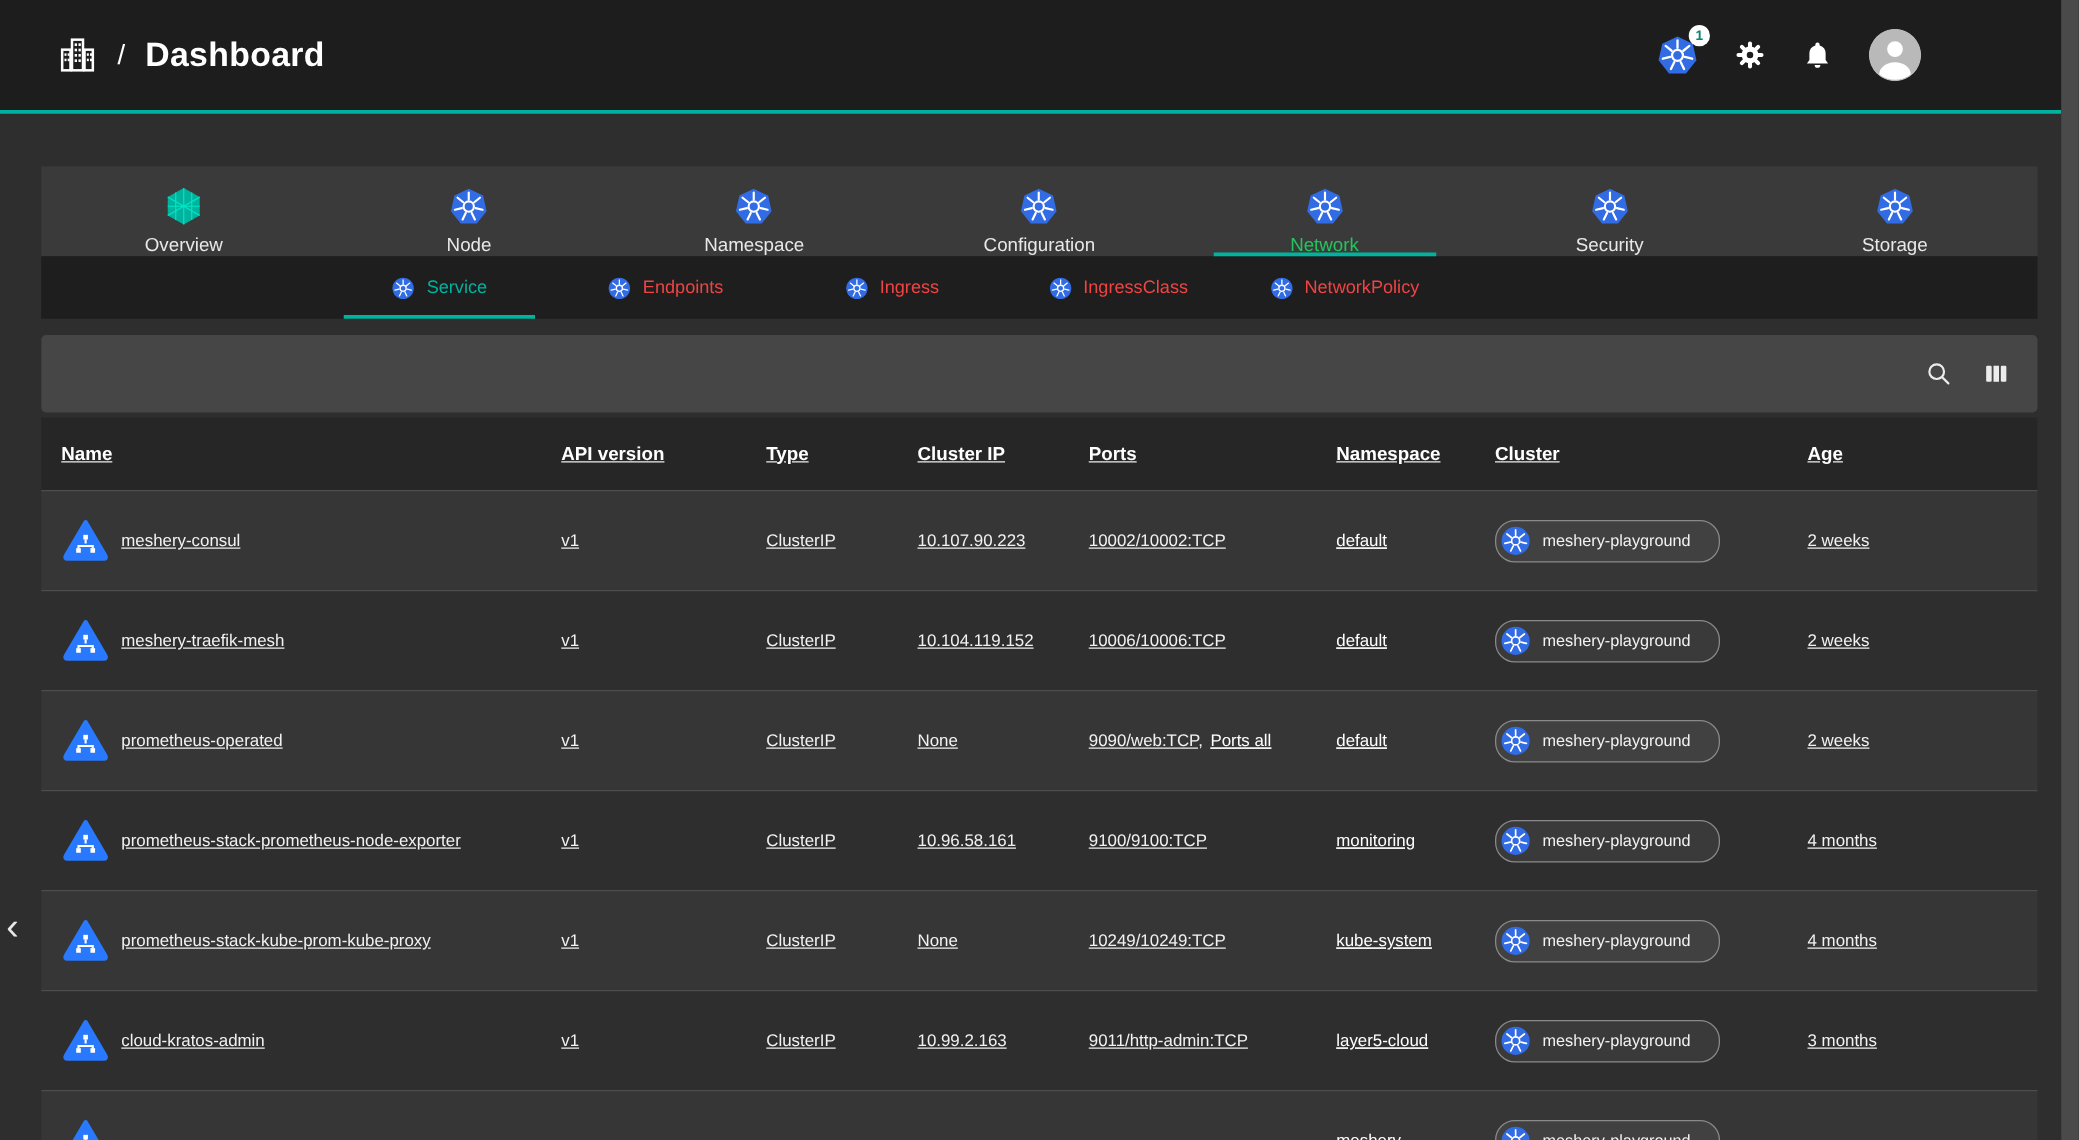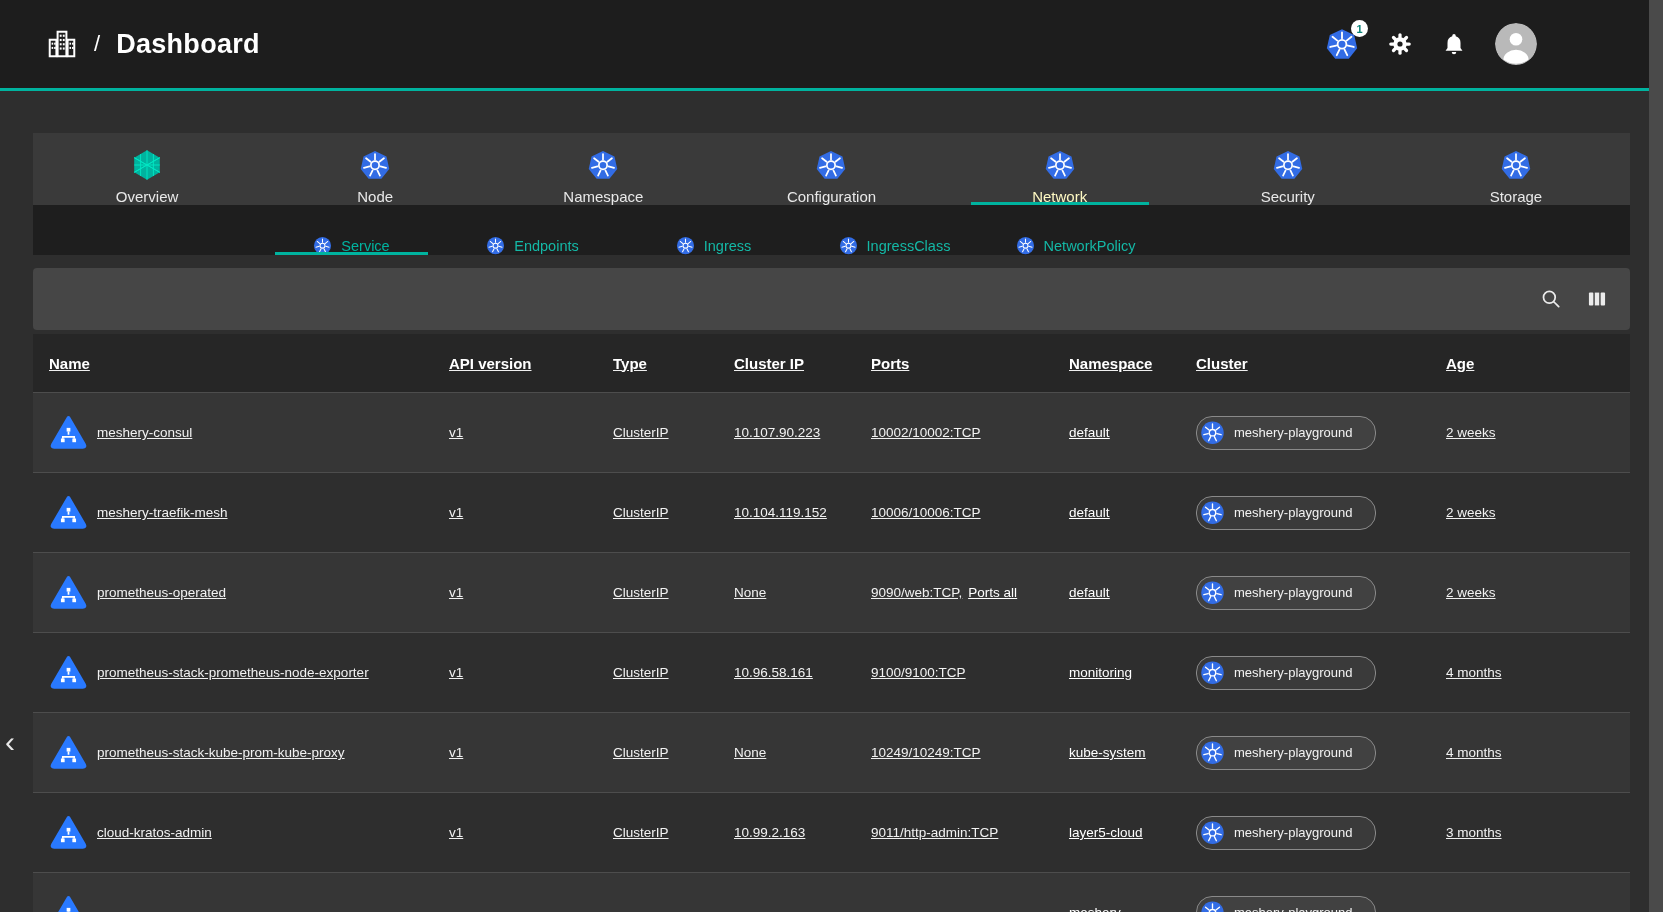--- a/index.html
+++ b/index.html
@@ -24,29 +24,29 @@
   .avatar { width:42px; height:42px; border-radius:50%; overflow:hidden; cursor:pointer; }
   .green-divider { position:absolute; left:0; top:88px; width:1649px; height:3px; background:#00B39F; }
 
   
   .tabs-card { position:absolute; left:33px; top:133px; width:1597px; }
   .main-tabs { display:flex; height:72px; background:#3a3a3a; }
   .main-tab { flex:1; position:relative; display:flex; flex-direction:column; align-items:center;
     justify-content:flex-end; gap:7px; cursor:pointer; padding-top:4px; }
   .main-tab .tab-icon { width:32px; height:32px; }
   .main-tab-label { font-size:15px; color:#e8e8e8; }
-  .main-tab.active .main-tab-label { color:#fef9c3; }
+  .main-tab.active .main-tab-label { color:#22c55e; }
   .main-tab.active::after { content:""; position:absolute; bottom:0; left:11%; width:78%;
     height:3px; background:#00B39F; }
 
-  .sub-tabs { display:flex; height:50px; background:#1e1e1e; padding-left:228px;align-items:flex-end; }
+  .sub-tabs { display:flex; height:50px; background:#1e1e1e; padding-left:228px; }
   .sub-tab { position:relative; width:181px; display:flex; align-items:center; justify-content:center;
     gap:9px; cursor:pointer; }
   .sub-tab .tab-icon { width:19px; height:19px; }
-  .sub-tab-label { font-size:14.5px; color:#14b8a6; }
+  .sub-tab-label { font-size:14.5px; color:#ef4444; }
   .sub-tab.active .sub-tab-label { color:#00B39F; }
   .sub-tab.active::after { content:""; position:absolute; bottom:0; left:8%; width:84%;
     height:3px; background:#00B39F; }
 
   
   .toolbar { position:absolute; left:33px; top:268px; width:1597px; height:62px;
     background:#464646; border-radius:4px; display:flex; align-items:center;
     justify-content:flex-end; gap:24px; padding-right:22px; }
   .toolbar-icon { width:22px; height:22px; cursor:pointer; }
 

